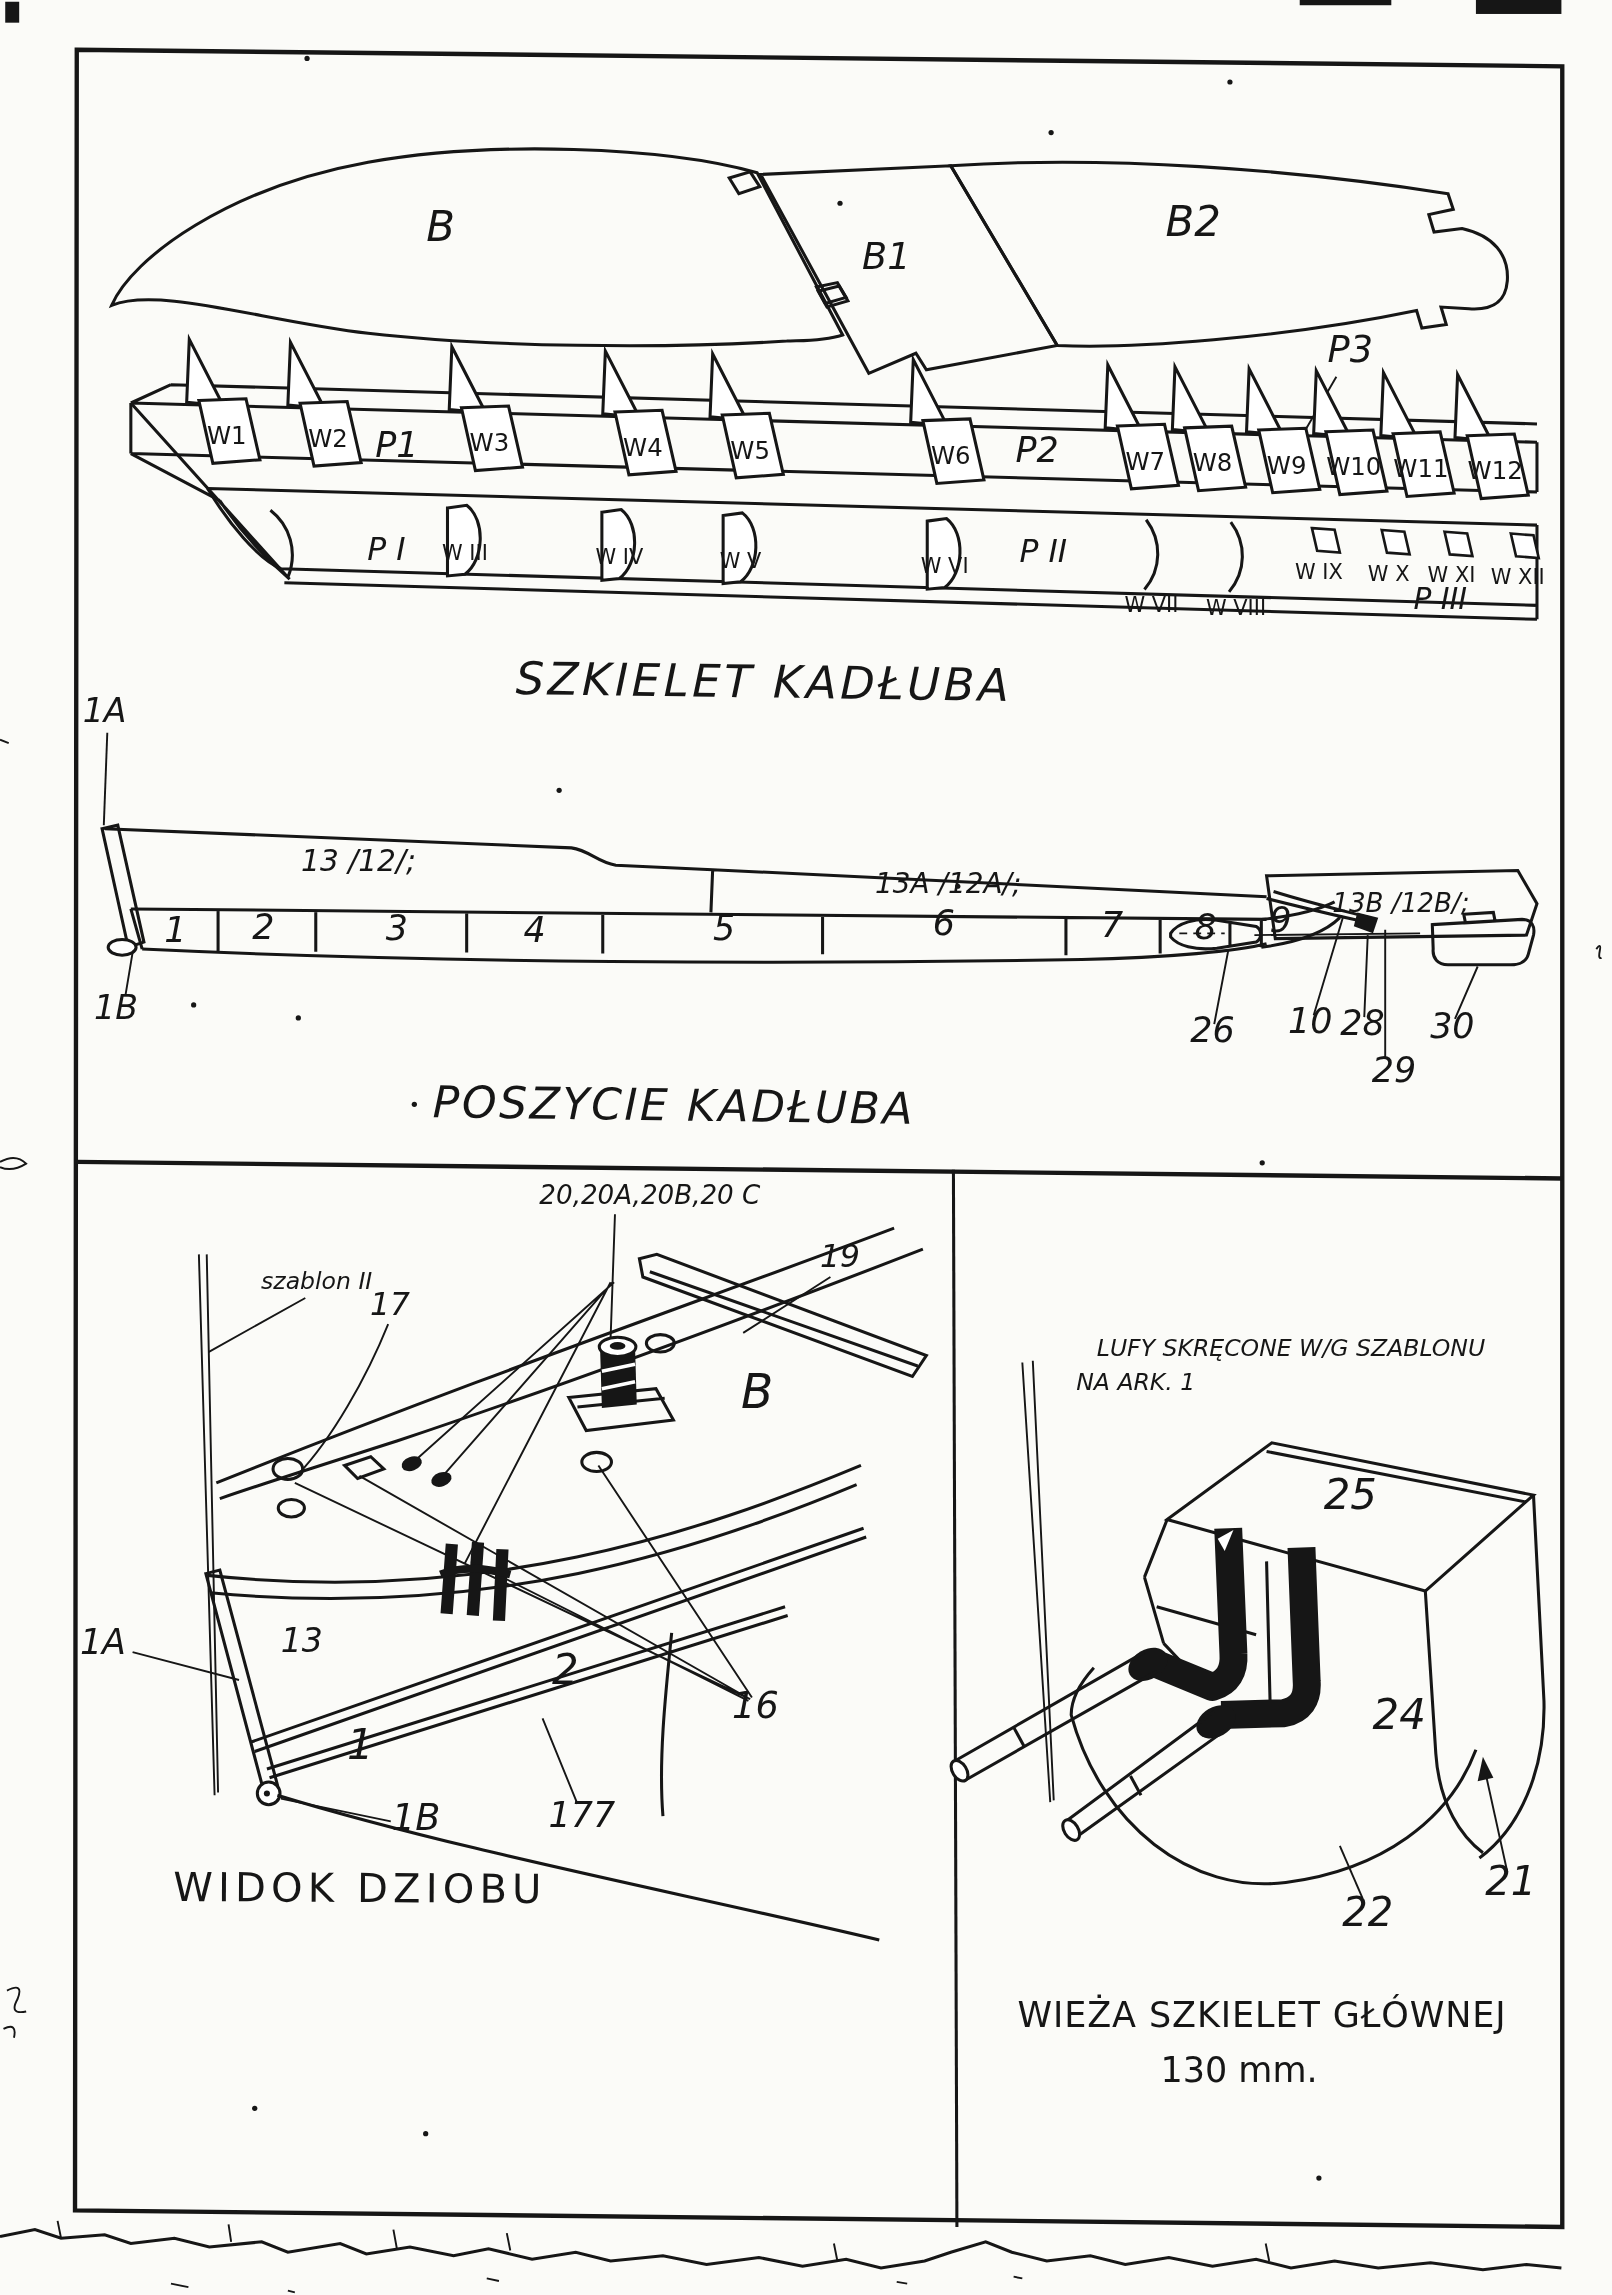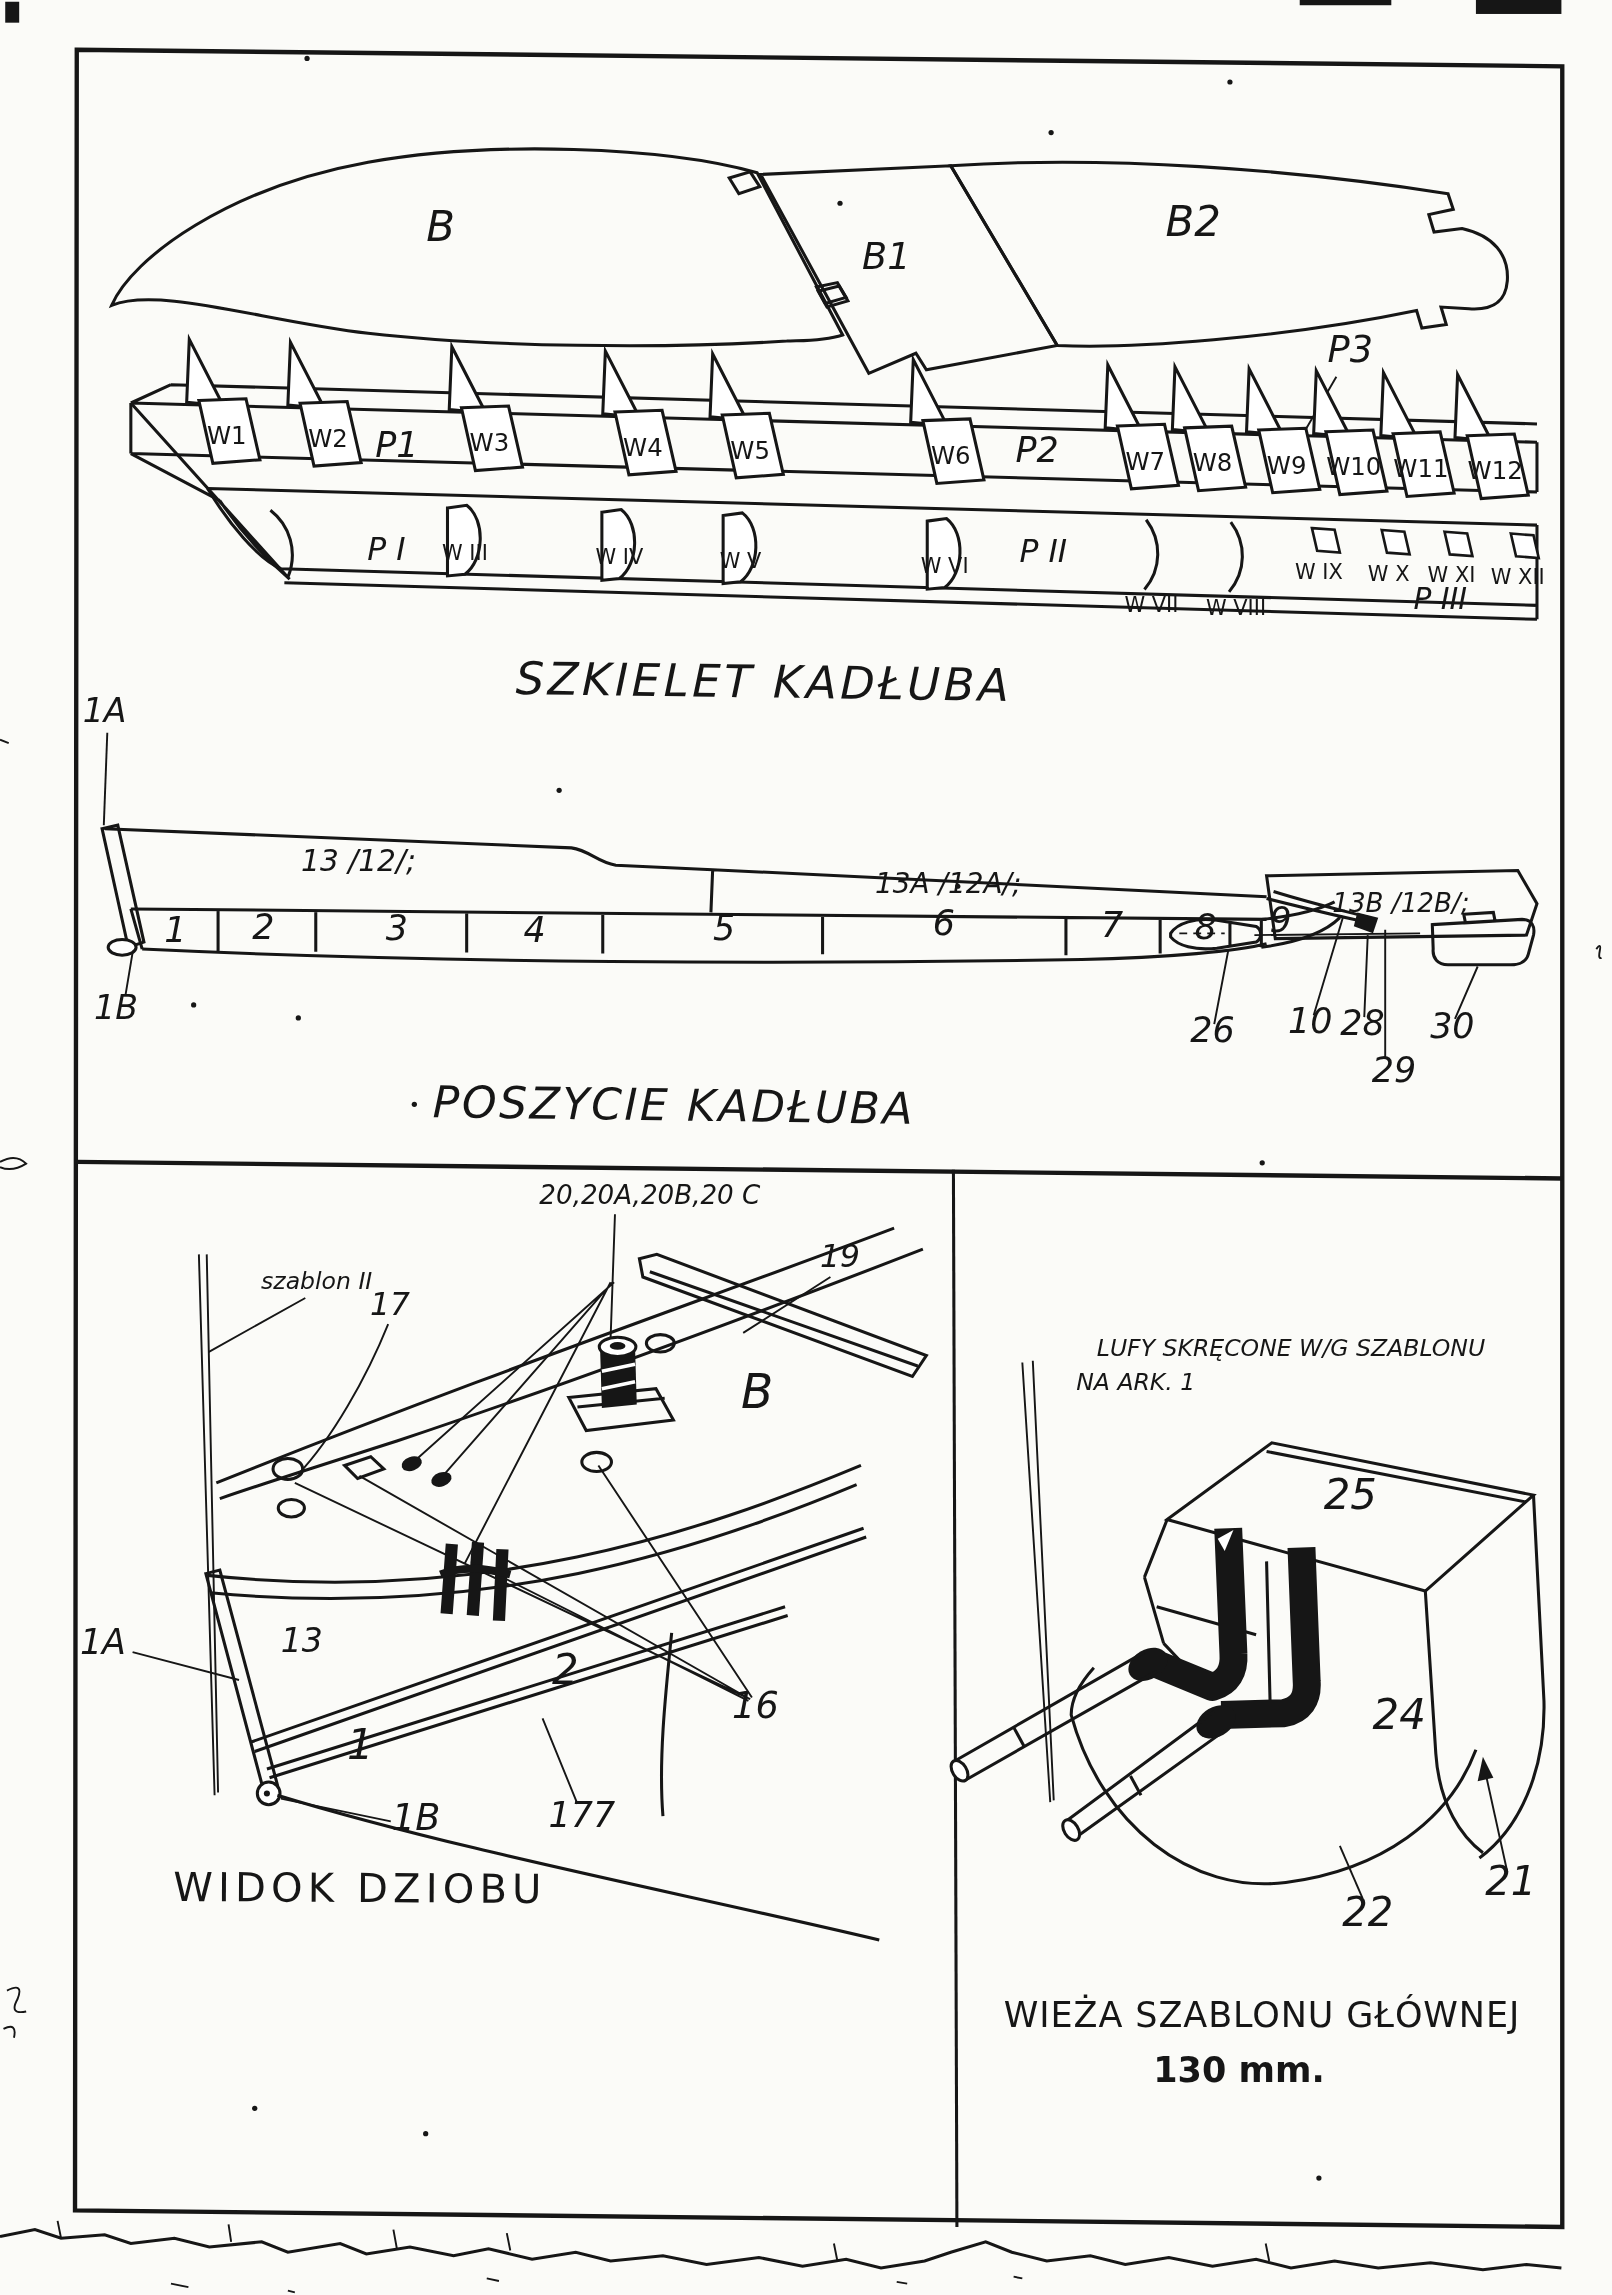--- a/index.html
+++ b/index.html
@@ -11,21 +11,21 @@
   .lnb{fill:none;stroke:#161616;stroke-width:5;}
   .ln2{fill:none;stroke:#161616;stroke-width:2.2;}
   .wfill{fill:#ffffff;stroke:#161616;stroke-width:3.5;}
   .kfill{fill:#161616;stroke:none;}
   .title{position:absolute;transform:translate(-50%,-50%);white-space:nowrap;color:#161616;}
   .t-ital{font-style:italic;}
   #skeleton-title{left:764px;top:682px;font-size:45px;letter-spacing:3.5px;transform:translate(-50%,-50%) rotate(0.8deg);}
   #plating-title{left:674px;top:1105px;font-size:44px;letter-spacing:2.6px;transform:translate(-50%,-50%) rotate(0.8deg);}
   #bow-title{left:360px;top:1888px;font-size:40px;letter-spacing:5.2px;transform:translate(-50%,-50%) rotate(0.3deg);}
   #turret-title-1{left:1262px;top:2015px;font-size:35px;letter-spacing:0.9px;}
-  #turret-title-2{left:1239px;top:2070px;font-size:35px;font-weight:bold;}
+  #turret-title-2{left:1239px;top:2070px;font-size:35px;}
 </style>
 </head>
 <body>
 
 <div id="page">
 
 <svg width="1612" height="2295" viewBox="0 0 1848 2631">
 
   <g>
     <path class="lnb" d="M88,57 L1791,76 L1791,2553 L86,2534 Z"></path>
@@ -269,17 +269,17 @@
         <text x="1548" y="1730" font-size="48" text-anchor="middle" fill="#161616" font-style="italic">25</text>
         <text x="1604" y="1982" font-size="48" text-anchor="middle" fill="#161616" font-style="italic">24</text>
         <text x="1568" y="2208" font-size="46" text-anchor="middle" fill="#161616" font-style="italic">22</text>
         <text x="1732" y="2172" font-size="46" text-anchor="middle" fill="#161616" font-style="italic">21</text>
       </g>
 </svg>
 
 <div class="title t-ital" id="skeleton-title">SZKIELET KADŁUBA</div>
 <div class="title t-ital" id="plating-title">POSZYCIE KADŁUBA</div>
 <div class="title" id="bow-title">WIDOK DZIOBU</div>
-<div class="title" id="turret-title-1">WIEŻA SZABLONU GŁÓWNEJ</div>
+<div class="title" id="turret-title-1">WIEŻA SZKIELET GŁÓWNEJ</div>
 <div class="title" id="turret-title-2">130 mm.</div>
 
 </div>
 
 
 </body></html>

